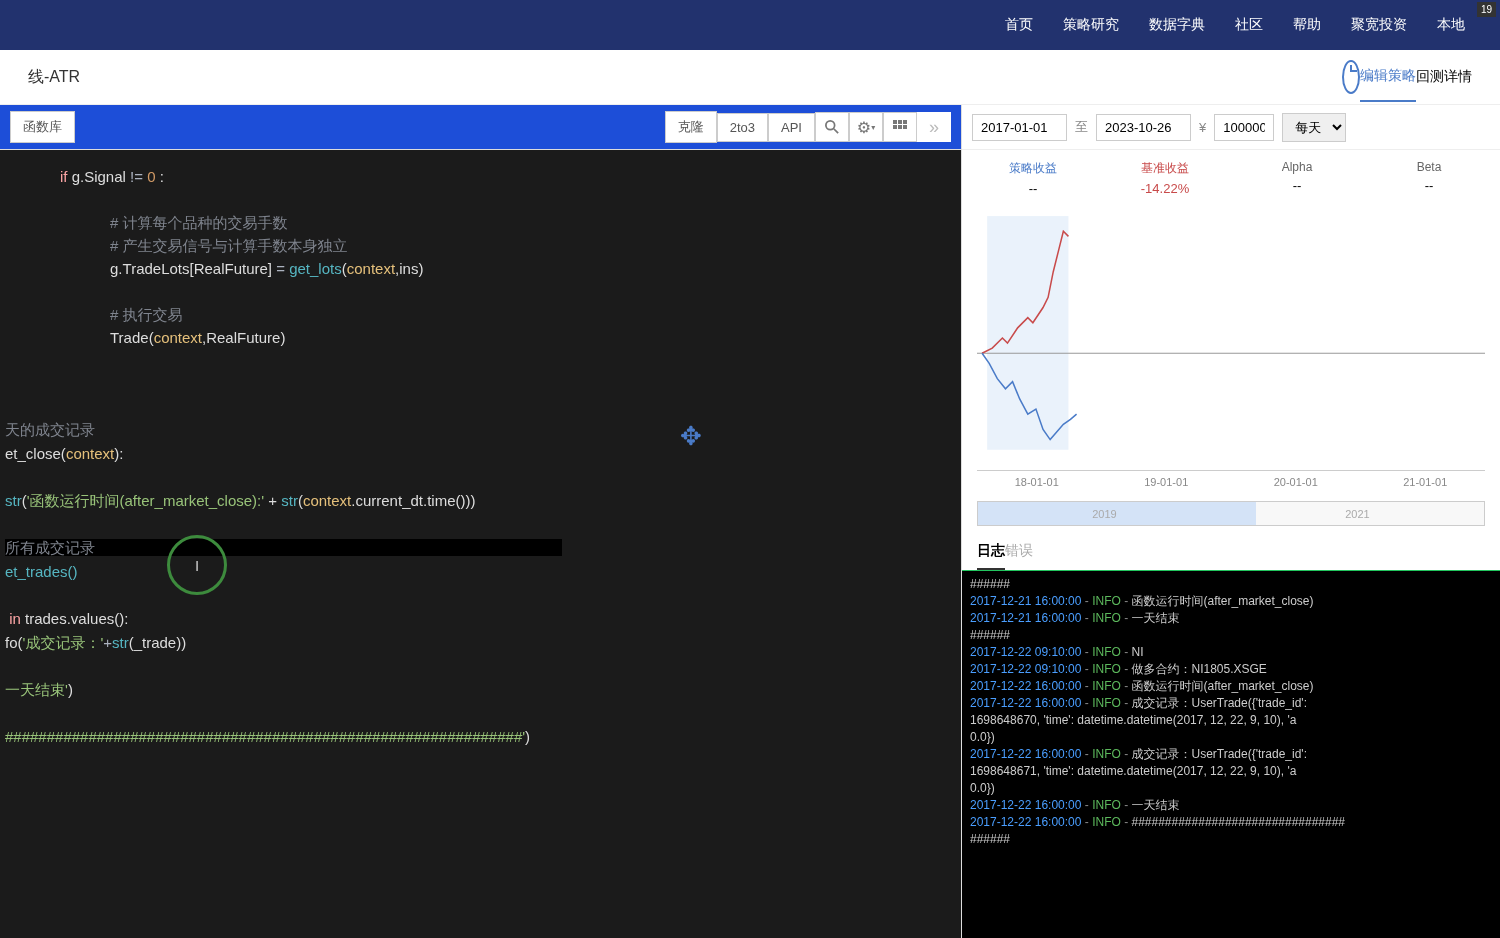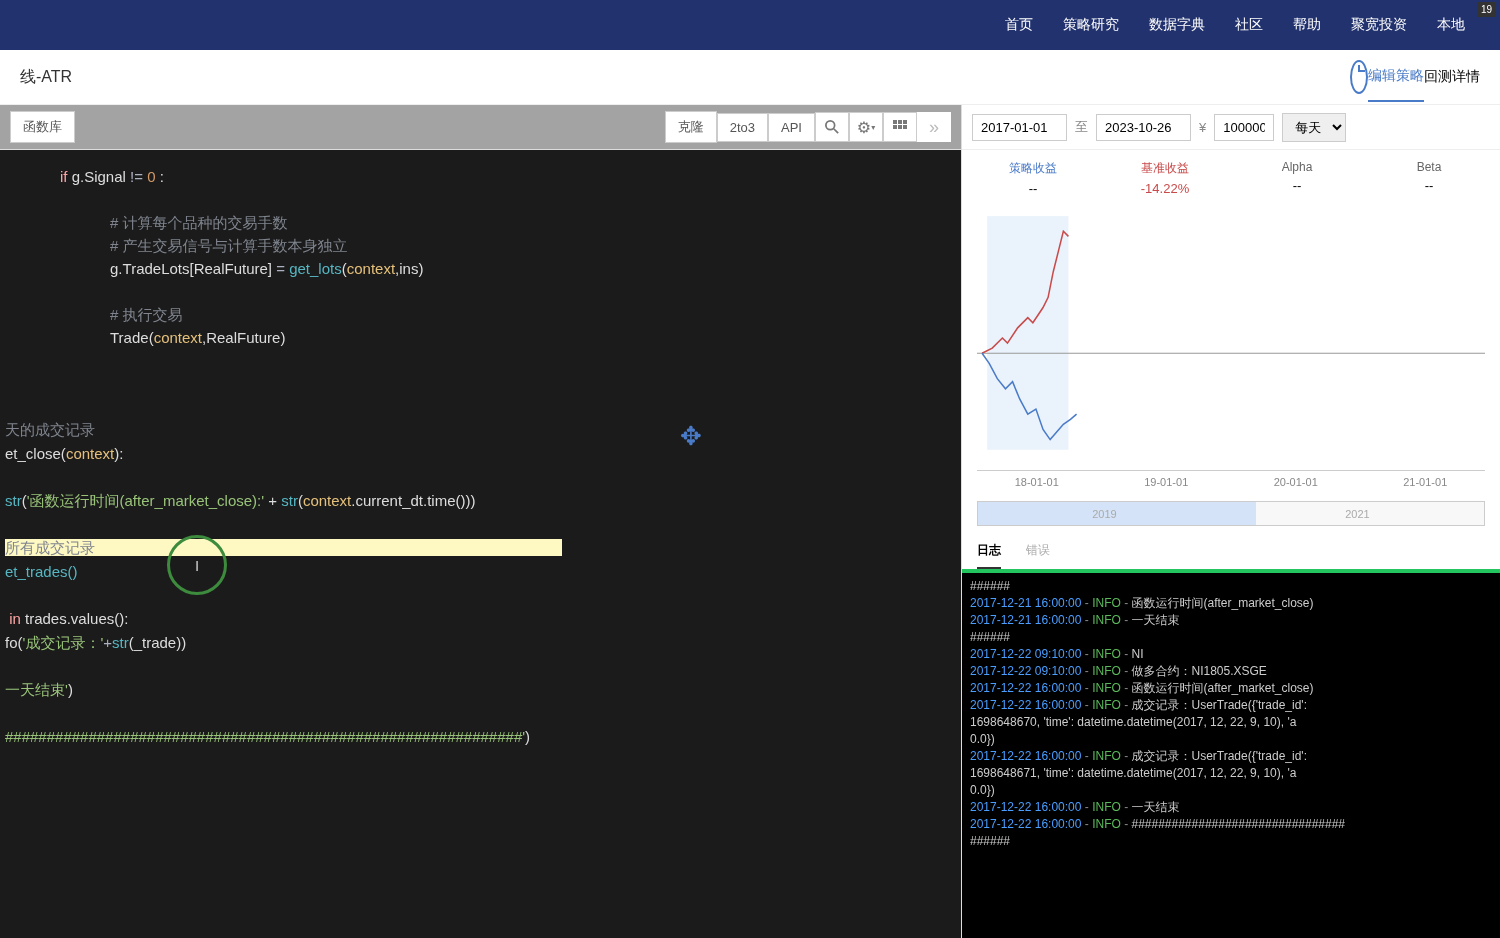--- a/index.html
+++ b/index.html
@@ -1,29 +1,29 @@
 <!DOCTYPE html>
 <html><head>
 <meta charset="utf-8">
 <style>
 *{margin:0;padding:0;box-sizing:border-box;font-family:"Microsoft YaHei",Arial,sans-serif}
 body{background:#fff;overflow:hidden;width:1500px;height:938px}
 .topnav{background:#22326e;height:50px;display:flex;align-items:center;justify-content:flex-end;padding:0 20px;color:#fff;font-size:14px}
 .topnav a{color:#fff;margin:0 15px;cursor:pointer}
 .badge{background:#333;color:#fff;font-size:10px;padding:2px 4px;position:absolute;top:2px;right:4px}
-.subhdr{height:55px;display:flex;align-items:center;justify-content:space-between;padding:0 20px;border-bottom:1px solid #eee}
+.subhdr{height:55px;display:flex;align-items:center;justify-content:space-between;padding:0 28px;border-bottom:1px solid #eee}
 .subhdr .title{font-size:16px;color:#333}
 .subhdr .tabs{display:flex;align-items:center;font-size:14px}
 .subhdr .tabs span{cursor:pointer;padding:15px 0}
 .subhdr .tabs .active{color:#4a7bc8;border-bottom:2px solid #4a7bc8}
 .clock-icon{width:18px;height:18px;border:2px solid #4a7bc8;border-radius:50%;position:relative;display:inline-block}
 .clock-icon::after{content:"";position:absolute;width:5px;height:5px;border-left:2px solid #4a7bc8;border-bottom:2px solid #4a7bc8;top:3px;left:6px}
 .main{display:flex;height:833px}
 .left{width:962px;display:flex;flex-direction:column;border-right:1px solid #ddd}
-.toolbar{height:45px;display:flex;align-items:center;justify-content:space-between;padding:0 10px;background:#a3a3a3;border-bottom:1px solid #ddd}
+.toolbar{height:45px;display:flex;align-items:center;justify-content:space-between;padding:0 10px;background:#1d4ed8;border-bottom:1px solid #ddd}
 .btn{border:1px solid #ccc;background:#fff;padding:6px 12px;font-size:13px;cursor:pointer;color:#555}
 .btn-group{display:flex;align-items:center}
 .icon-btn{border:1px solid #ccc;background:#fff;width:34px;height:30px;display:flex;align-items:center;justify-content:center;cursor:pointer;color:#777}
 .editor{flex:1;background:#1b1b1b;color:#ddd;font-family:Consolas,monospace;font-size:15px;line-height:23px;padding:15px 0 15px 5px;overflow:hidden;position:relative;white-space:pre}
 .kw{color:#fca5a5}
 .var{color:#e5c07b}
 .fn{color:#56b6c2}
 .str{color:#98c379}
 .num{color:#d19a66}
 .cmt{color:#7f848e}
@@ -40,29 +40,29 @@
 .metrics .lbl{color:#666;margin-bottom:4px}
 .metrics .val{font-size:13px}
 .metrics .blue{color:#4a7bc8}
 .metrics .red{color:#c84a4a}
 .chart{height:265px;position:relative;margin:0 15px;border-bottom:1px solid #ccc}
 .chart svg{width:100%;height:100%}
 .timeaxis{display:flex;justify-content:space-around;font-size:11px;color:#888;padding:5px 10px}
 .slider{height:25px;margin:8px 15px;border:1px solid #ccc;background:#f8f8f8;position:relative;font-size:11px;color:#aaa;display:flex;align-items:center}
 .slider .sel{position:absolute;left:0;width:55%;height:100%;background:#d4e3f7}
 .slider span{position:relative;flex:1;text-align:center}
-.logtabs{display:flex;padding:8px 15px 0;gap:25px;font-size:12px;border-bottom:4px solid #22c55e}
+.logtabs{display:flex;padding:8px 15px 0;font-size:14px;border-bottom:1px solid #22c55e}
 .logtabs span{padding-bottom:8px;cursor:pointer}
 .logtabs .active{font-weight:bold;border-bottom:2px solid #333}
 .logtabs .inactive{color:#aaa}
 .logs{flex:1;background:#000;color:#ccc;font-family:Consolas,monospace;font-size:12px;line-height:17px;padding:5px 8px;overflow:hidden}
 .logs .ts{color:#4a9eff}
 .logs .info{color:#5cb85c}
 .logs .dash{color:#888}
-.hl{background:#fef9c3}
+.hl{background:#000000}
 input.cap{width:60px;text-align:left}
 </style>
 </head>
 <body>
 
 <div class="topnav">
   <a>首页</a>
   <a>策略研究</a>
   <a>数据字典</a>
   <a>社区</a>

